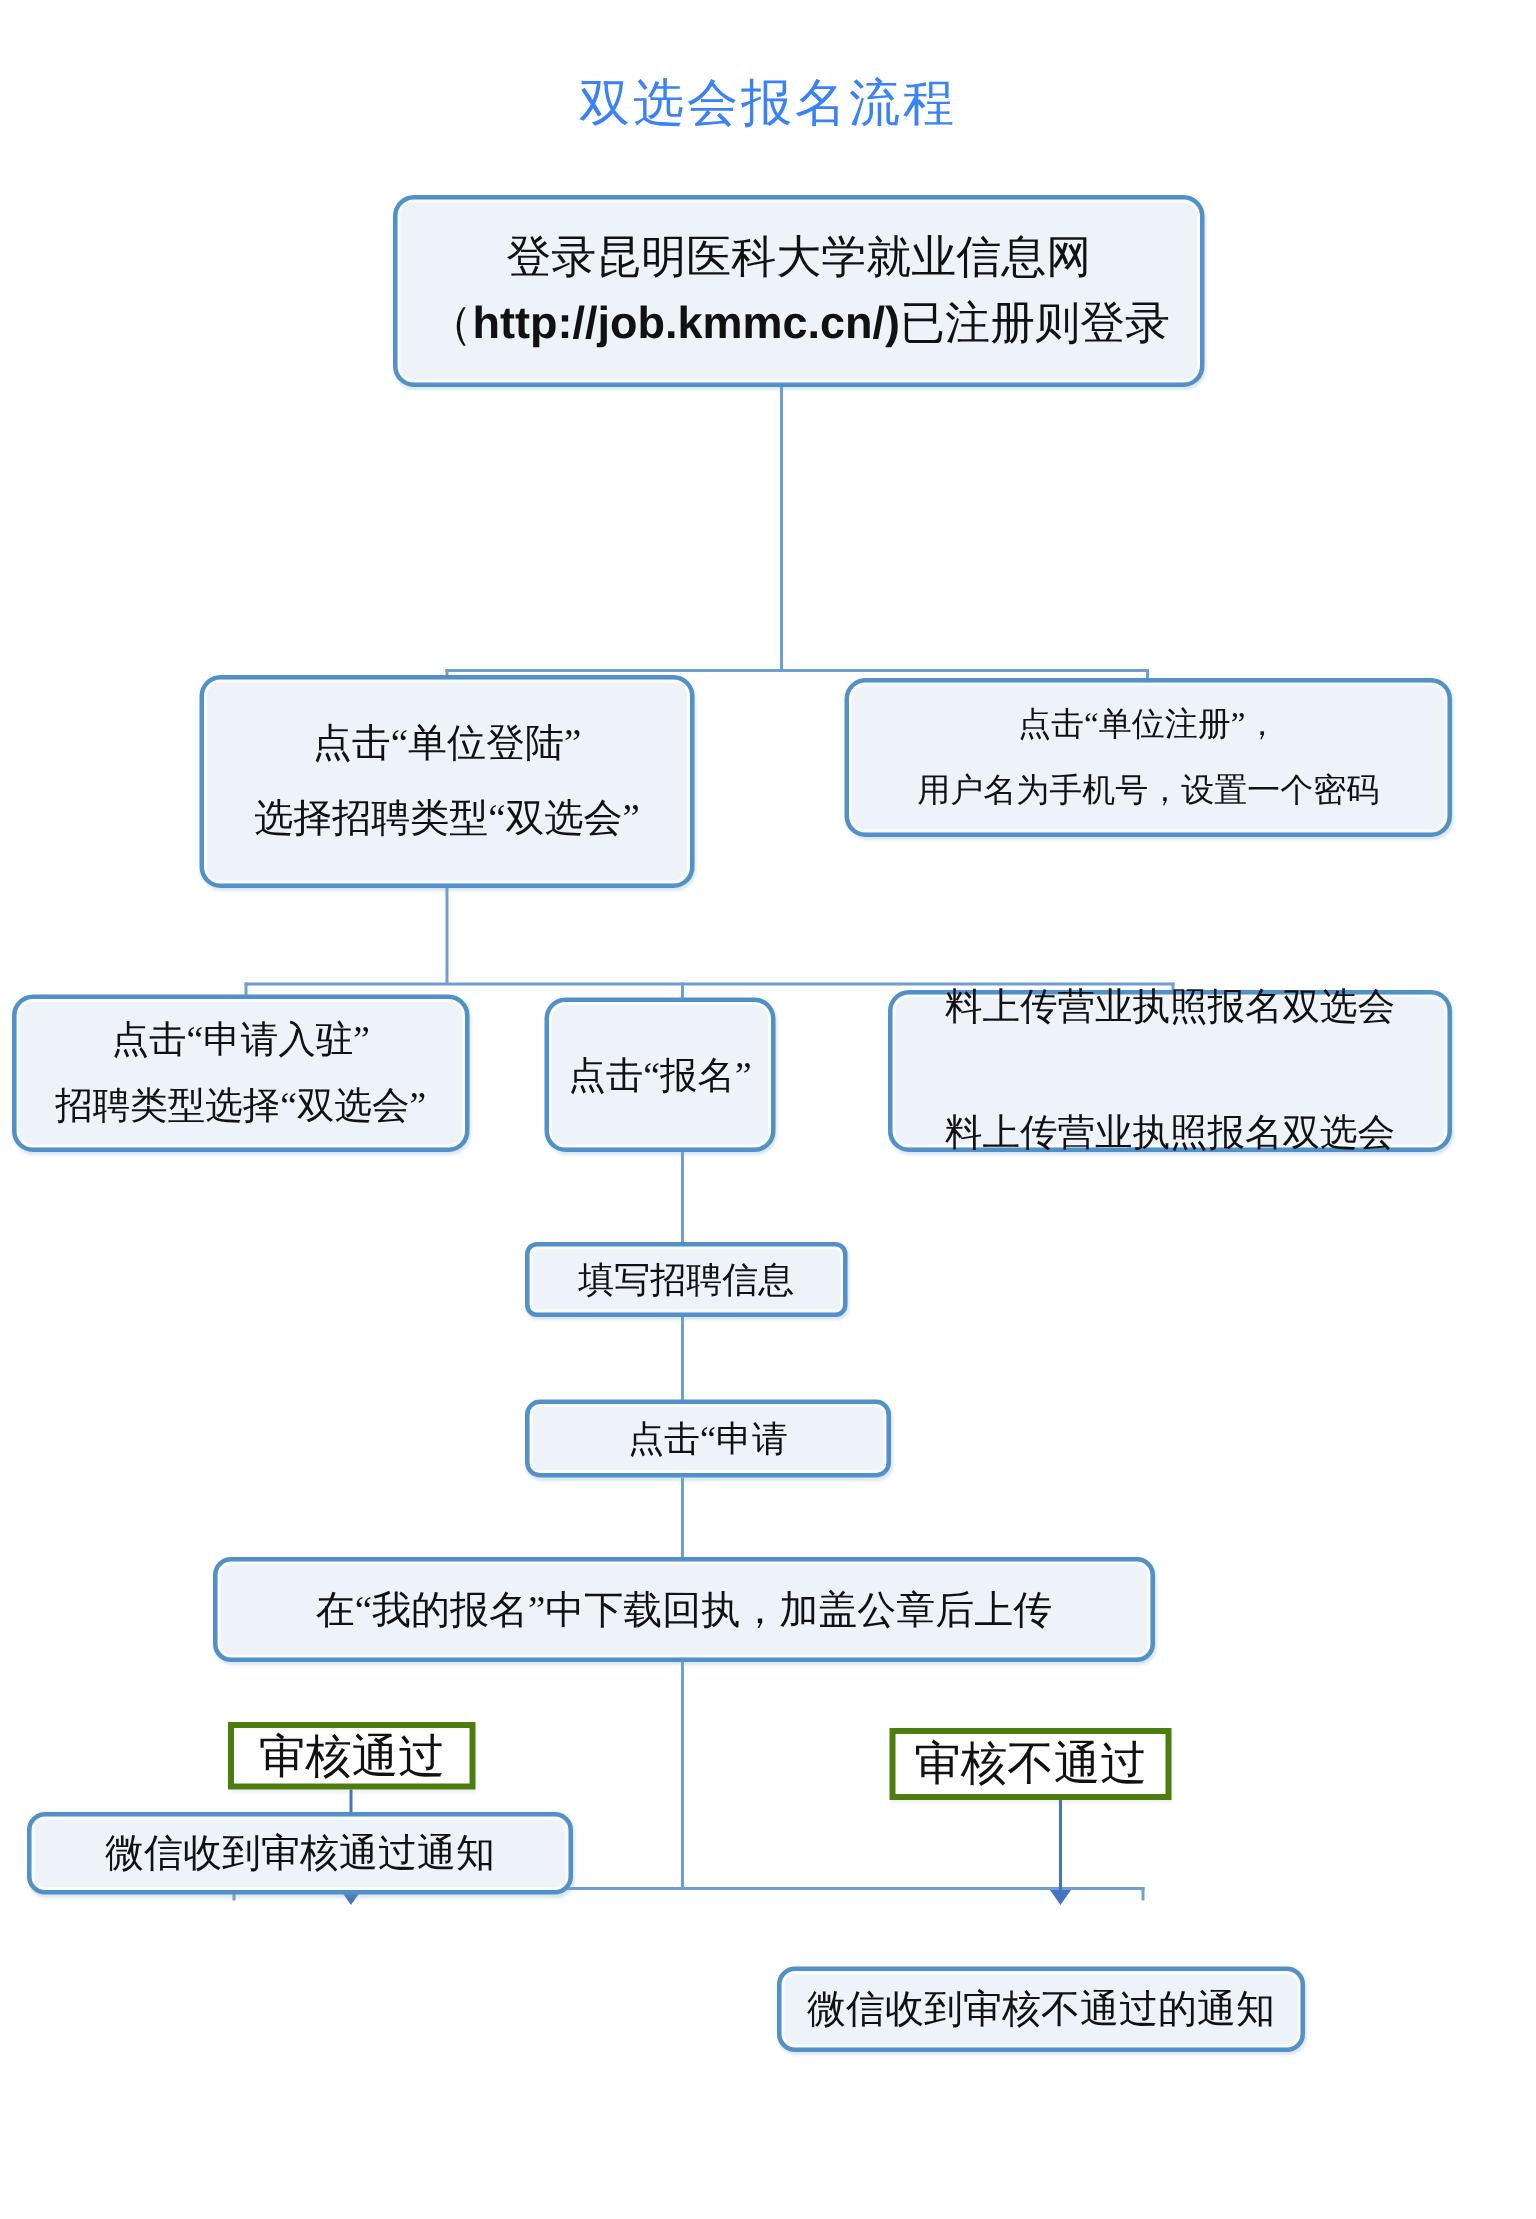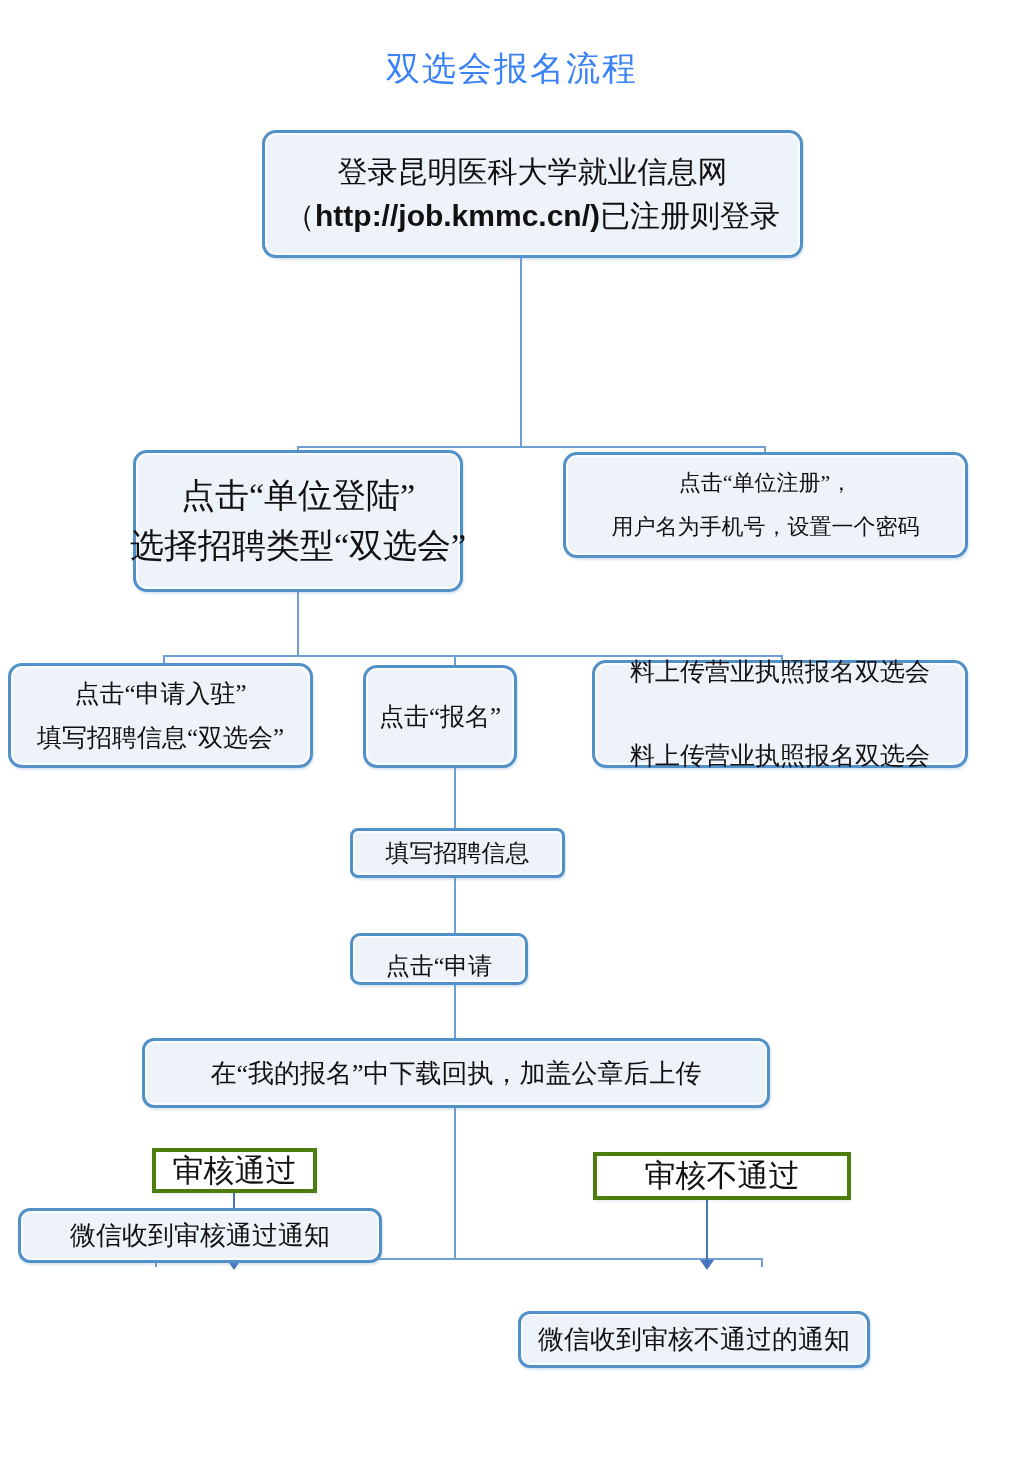--- a/index.html
+++ b/index.html
@@ -46,78 +46,78 @@
     <div class="tline" style="line-height:44px;">
       <span>（</span><span class="url">http://job.kmmc.cn/)</span><span>已注册则登录</span>
     </div>
   </div>
 
   <div class="vline" style="left:520px;top:258px;height:189px;"></div>
   <div class="hline" style="left:297px;top:446px;width:469px;"></div>
   <div class="vline" style="left:297px;top:446px;height:7px;"></div>
   <div class="vline" style="left:764px;top:446px;height:8px;"></div>
 
-  <div class="node" style="left:133px;top:450px;width:330px;height:142px;font-size:34px;">
+  <div class="node" style="left:133px;top:450px;width:330px;height:142px;font-size:26px;">
     <div class="tline" style="line-height:50px;">点击“单位登陆”</div>
     <div class="tline" style="line-height:50px;">选择招聘类型“双选会”</div>
   </div>
 
   <div class="node" style="left:563px;top:452px;width:405px;height:106px;font-size:22px;">
     <div class="tline" style="line-height:44px;">点击“单位注册”，</div>
     <div class="tline" style="line-height:44px;">用户名为手机号，设置一个密码</div>
   </div>
 
   <div class="vline" style="left:297px;top:592px;height:64px;"></div>
   <div class="hline" style="left:163px;top:655px;width:620px;"></div>
   <div class="vline" style="left:163px;top:655px;height:10px;"></div>
   <div class="vline" style="left:454px;top:655px;height:12px;"></div>
   <div class="vline" style="left:781px;top:655px;height:7px;"></div>
 
   <div class="node" style="left:8px;top:663px;width:305px;height:105px;font-size:25px;">
     <div class="tline" style="line-height:44px;">点击“申请入驻”</div>
-    <div class="tline" style="line-height:44px;">填写招聘信息“双选会”</div>
+    <div class="tline" style="line-height:44px;">招聘类型选择“双选会”</div>
   </div>
 
   <div class="node" style="left:363px;top:665px;width:154px;height:103px;font-size:25px;">
     <div class="tline">点击“报名”</div>
   </div>
 
   <div class="node" style="left:592px;top:660px;width:376px;height:108px;font-size:25px;">
     <div class="tline" style="line-height:40px;">料上传营业执照报名双选会</div>
     <div class="tline" style="line-height:40px;margin-top:44px;">料上传营业执照报名双选会</div>
   </div>
 
   <div class="vline" style="left:454px;top:768px;height:61px;"></div>
 
   <div class="node" style="left:350px;top:828px;width:215px;height:50px;font-size:24px;border-radius:8px;">
     <div class="tline">填写招聘信息</div>
   </div>
 
   <div class="vline" style="left:454px;top:878px;height:56px;"></div>
 
-  <div class="node" style="left:350px;top:933px;width:178px;height:52px;font-size:24px;border-radius:10px;justify-content:flex-end;">
+  <div class="node" style="left:350px;top:933px;width:244px;height:52px;font-size:24px;border-radius:10px;">
     <div class="tline">点击“申请</div>
   </div>
 
   <div class="vline" style="left:454px;top:985px;height:54px;"></div>
 
   <div class="node" style="left:142px;top:1038px;width:628px;height:70px;font-size:26px;border-radius:12px;">
     <div class="tline">在“我的报名”中下载回执，加盖公章后上传</div>
   </div>
 
   <div class="vline" style="left:454px;top:1108px;height:152px;"></div>
   <div class="hline" style="left:155px;top:1258px;width:608px;"></div>
   <div class="vline" style="left:155px;top:1258px;height:9px;"></div>
   <div class="vline" style="left:761px;top:1258px;height:9px;"></div>
 
   <div class="label-box" style="left:152px;top:1148px;width:165px;height:45px;font-size:31px;">
     <span>审核通过</span>
   </div>
 
-  <div class="label-box" style="left:593px;top:1152px;width:258px;height:48px;font-size:31px;">
+  <div class="label-box" style="left:593px;top:1152px;width:188px;height:48px;font-size:31px;">
     <span>审核不通过</span>
   </div>
 
   <div class="arrow" style="left:227px;top:1193px;width:14px;height:77px;">
     <div class="shaft"></div>
     <div class="head"></div>
   </div>
 
   <div class="arrow" style="left:700px;top:1200px;width:14px;height:70px;">
     <div class="shaft"></div>

